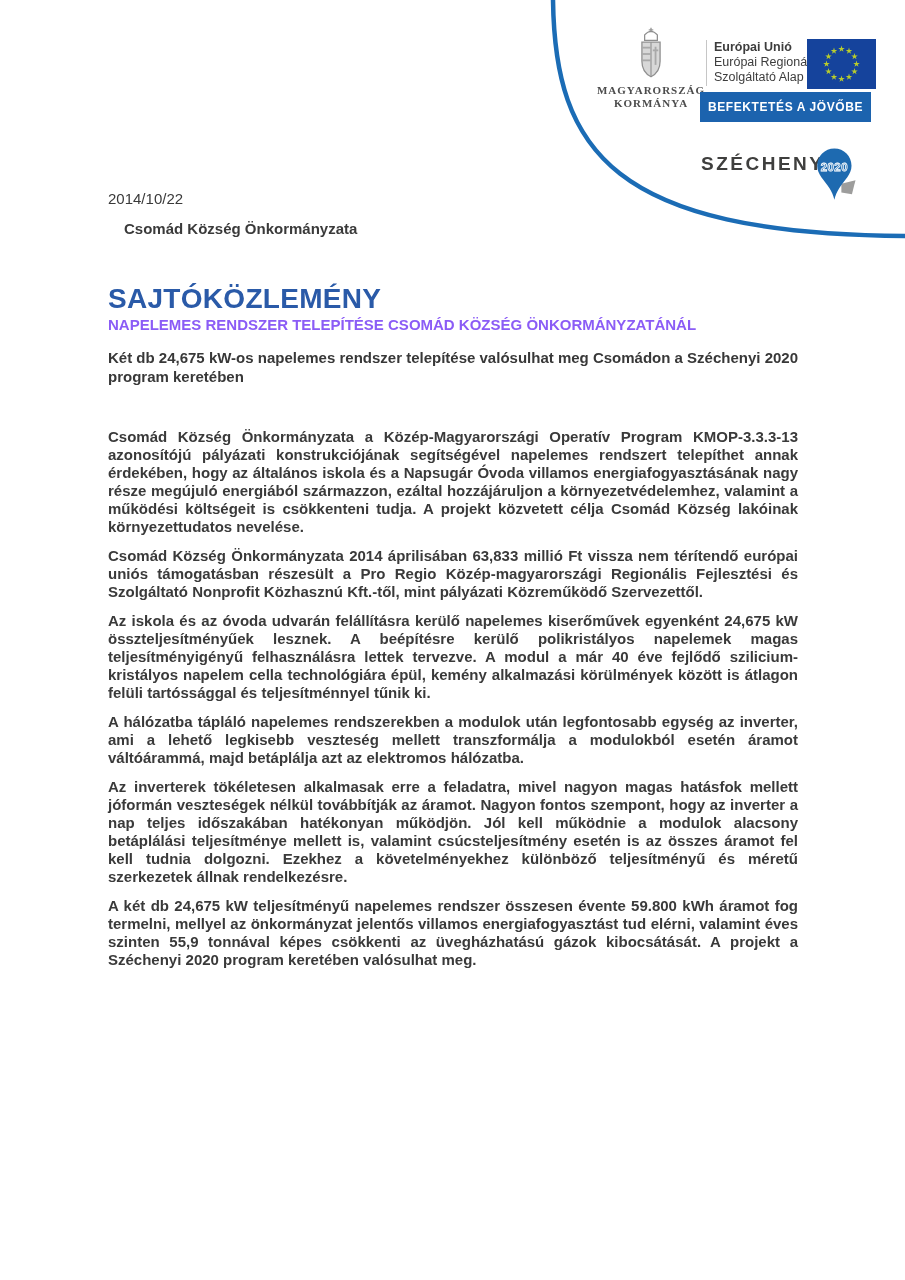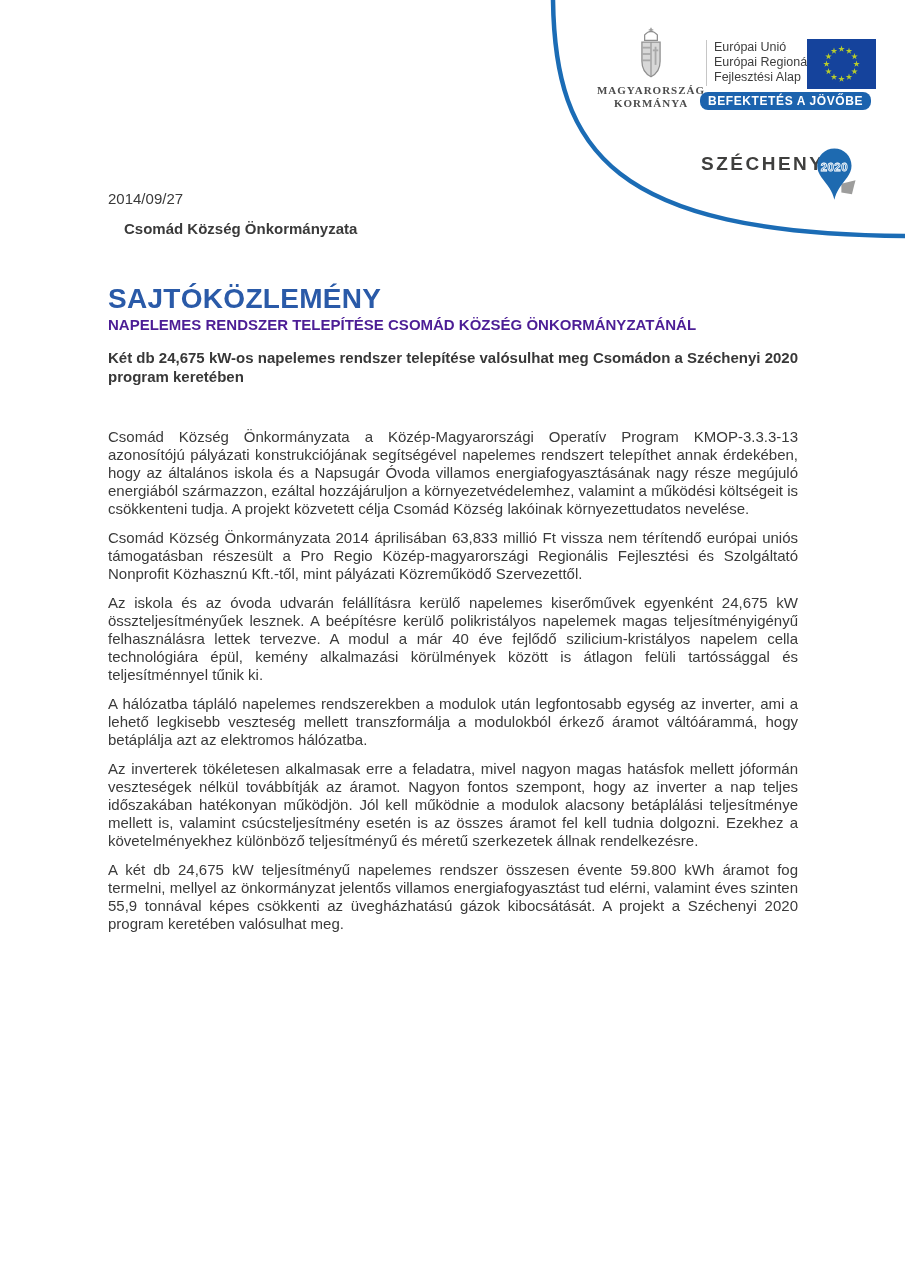--- a/index.html
+++ b/index.html
@@ -8,37 +8,37 @@
     font-family:"Liberation Sans",sans-serif;color:var(--text-dark,#3a3a3a);
   }
   
   .arc-svg{position:absolute;top:0;left:0;pointer-events:none;}
   .gov{position:absolute;left:596px;top:26px;width:110px;text-align:center;font-weight:bold;}
   .gov svg{display:block;margin:0 auto 2px;}
   .gov-line{font-family:"Liberation Serif",serif;color:#4c4c4c;font-size:11px;
     letter-spacing:1px;line-height:12.5px;font-variant:small-caps;text-transform:uppercase;}
   .hdr-divider{position:absolute;left:706px;top:40px;width:1px;height:46px;background:#c6c6c6;}
   .eu-text{position:absolute;left:714px;top:40px;font-size:12.5px;line-height:15px;color:#3d3d3d;}
-  .eu-text .b{font-weight:normal;}
+  .eu-text .b{font-weight:bold;}
   .eu-flag{position:absolute;left:807px;top:39px;}
-  .banner{position:absolute;left:700px;top:92px;width:171px;height:18px;
-    background:var(--banner-blue,#1c63ae);display:flex;align-items:center;justify-content:center;border-radius:8px;}
+  .banner{position:absolute;left:700px;top:92px;width:171px;height:30px;
+    background:var(--banner-blue,#1c63ae);display:flex;align-items:center;justify-content:center;}
   .banner span{color:#fff;font-weight:bold;font-size:12px;letter-spacing:0.6px;white-space:nowrap;}
   .sz-text{position:absolute;left:701px;top:153px;font-size:19px;font-weight:bold;
     color:var(--charcoal,#3f3f3e);letter-spacing:2.5px;}
   .sz-pin{position:absolute;left:815px;top:144px;overflow:visible;}
   
   .content{position:absolute;left:108px;top:190px;width:690px;}
   .date-line{font-size:15px;line-height:18px;margin:0 0 12px;}
   .org-line{font-size:15px;line-height:18px;font-weight:bold;margin:0 16px 44px;}
   .title{font-size:28px;line-height:33px;font-weight:bold;margin:0 0 0;
     color:var(--title-blue,#2a5aa8);letter-spacing:0.3px;}
-  .subtitle{font-size:15px;line-height:19px;font-weight:bold;margin:0 0 14px;color:#4c1d95;}
+  .subtitle{font-size:15px;line-height:19px;font-weight:bold;margin:0 0 14px;color:#8b5cf6;}
   .lead{font-size:15px;line-height:19px;font-weight:bold;text-align:justify;margin:0 0 42px;color:#383838;}
-  .paras p{font-size:15px;line-height:18px;text-align:justify;margin:0 0 11px;color:var(--text-dark,#3a3a3a);}
+  .paras p{font-size:15px;line-height:18px;text-align:justify;margin:0 0 11px;color:var(--text-dark,#3a3a3a);font-weight:bold;}
 </style>
 </head>
 <body>
 
 <div class="page">
 
   <svg class="arc-svg" width="905" height="260" viewBox="0 0 905 260">
     <path d="M 553 0 C 555 150, 612 234, 905 236" fill="none" stroke="var(--arc-blue,#1b6cb5)" stroke-width="4.5"></path>
   </svg>
 
@@ -57,21 +57,21 @@
     </svg>
     <div class="gov-line">Magyarország</div>
     <div class="gov-line">Kormánya</div>
   </div>
 
   <div class="hdr-divider"></div>
 
   <div class="eu-text">
     <div class="b">Európai Unió</div>
     <div>Európai Regionális</div>
-    <div>Fejlesztési Alap</div>
+    <div>Szolgáltató Alap</div>
   </div>
 
   <svg class="eu-flag" width="69" height="50" viewBox="0 0 69 50">
     <defs>
       <path id="star" d="M0,-3.4 L0.76,-1.05 3.23,-1.05 1.24,0.4 2,2.75 0,1.3 -2,2.75 -1.24,0.4 -3.23,-1.05 -0.76,-1.05 Z" fill="var(--star-green,#b9cd2c)"></path>
     </defs>
     <rect x="0" y="0" width="69" height="50" fill="var(--flag-blue,#15439c)"></rect>
     <use href="#star" x="34.5" y="10"></use>
     <use href="#star" x="42" y="12"></use>
     <use href="#star" x="47.5" y="17.5"></use>
@@ -91,28 +91,28 @@
   </div>
 
   <div class="sz-text">SZÉCHENYI</div>
   <svg class="sz-pin" width="44" height="62" viewBox="0 0 50 62">
     <polygon points="30,41 46,37 42,53 30,51" fill="#9d9d9c"></polygon>
     <path d="M22 1 C33 1 41.5 9.5 41.5 20.5 C41.5 30.5 33.5 36.5 27.5 46 C25 50 23 54.5 22 59 C21 54.5 19 50 16.5 46 C10.5 36.5 2.5 30.5 2.5 20.5 C2.5 9.5 11 1 22 1 Z" fill="var(--pin-blue,#1e6ab0)"></path>
     <text x="22" y="26" text-anchor="middle" font-family="Liberation Sans, sans-serif" font-size="13" font-weight="bold" letter-spacing="0.5" fill="none" stroke="#ffffff" stroke-width="0.9">2020</text>
   </svg>
 
   <div class="content">
-    <div class="date-line">2014/09/27</div>
+    <div class="date-line">2014/10/22</div>
     <div class="org-line">Csomád Község Önkormányzata</div>
     <h1 class="title">SAJTÓKÖZLEMÉNY</h1>
     <h2 class="subtitle">NAPELEMES RENDSZER TELEPÍTÉSE CSOMÁD KÖZSÉG ÖNKORMÁNYZATÁNÁL</h2>
     <p class="lead">Két db 24,675 kW-os napelemes rendszer telepítése valósulhat meg Csomádon a Széchenyi 2020 program keretében</p>
     <div class="paras">
         <p>Csomád Község Önkormányzata a Közép-Magyarországi Operatív Program KMOP-3.3.3-13 azonosítójú pályázati konstrukciójának segítségével napelemes rendszert telepíthet annak érdekében, hogy az általános iskola és a Napsugár Óvoda villamos energiafogyasztásának nagy része megújuló energiából származzon, ezáltal hozzájáruljon a környezetvédelemhez, valamint a működési költségeit is csökkenteni tudja. A projekt közvetett célja Csomád Község lakóinak környezettudatos nevelése.</p>
         <p>Csomád Község Önkormányzata 2014 áprilisában 63,833 millió Ft vissza nem térítendő európai uniós támogatásban részesült a Pro Regio Közép-magyarországi Regionális Fejlesztési és Szolgáltató Nonprofit Közhasznú Kft.-től, mint pályázati Közreműködő Szervezettől.</p>
         <p>Az iskola és az óvoda udvarán felállításra kerülő napelemes kiserőművek egyenként 24,675 kW összteljesítményűek lesznek. A beépítésre kerülő polikristályos napelemek magas teljesítményigényű felhasználásra lettek tervezve. A modul a már 40 éve fejlődő szilicium-kristályos napelem cella technológiára épül, kemény alkalmazási körülmények között is átlagon felüli tartóssággal és teljesítménnyel tűnik ki.</p>
-        <p>A hálózatba tápláló napelemes rendszerekben a modulok után legfontosabb egység az inverter, ami a lehető legkisebb veszteség mellett transzformálja a modulokból érkező áramot váltóárammá, hogy betáplálja azt az elektromos hálózatba.</p>
+        <p>A hálózatba tápláló napelemes rendszerekben a modulok után legfontosabb egység az inverter, ami a lehető legkisebb veszteség mellett transzformálja a modulokból esetén áramot váltóárammá, majd betáplálja azt az elektromos hálózatba.</p>
         <p>Az inverterek tökéletesen alkalmasak erre a feladatra, mivel nagyon magas hatásfok mellett jóformán veszteségek nélkül továbbítják az áramot. Nagyon fontos szempont, hogy az inverter a nap teljes időszakában hatékonyan működjön. Jól kell működnie a modulok alacsony betáplálási teljesítménye mellett is, valamint csúcsteljesítmény esetén is az összes áramot fel kell tudnia dolgozni. Ezekhez a követelményekhez különböző teljesítményű és méretű szerkezetek állnak rendelkezésre.</p>
         <p>A két db 24,675 kW teljesítményű napelemes rendszer összesen évente 59.800 kWh áramot fog termelni, mellyel az önkormányzat jelentős villamos energiafogyasztást tud elérni, valamint éves szinten 55,9 tonnával képes csökkenti az üvegházhatású gázok kibocsátását. A projekt a Széchenyi 2020 program keretében valósulhat meg.</p>
       </div>
   </div>
 
 </div>
 
 </body></html>

